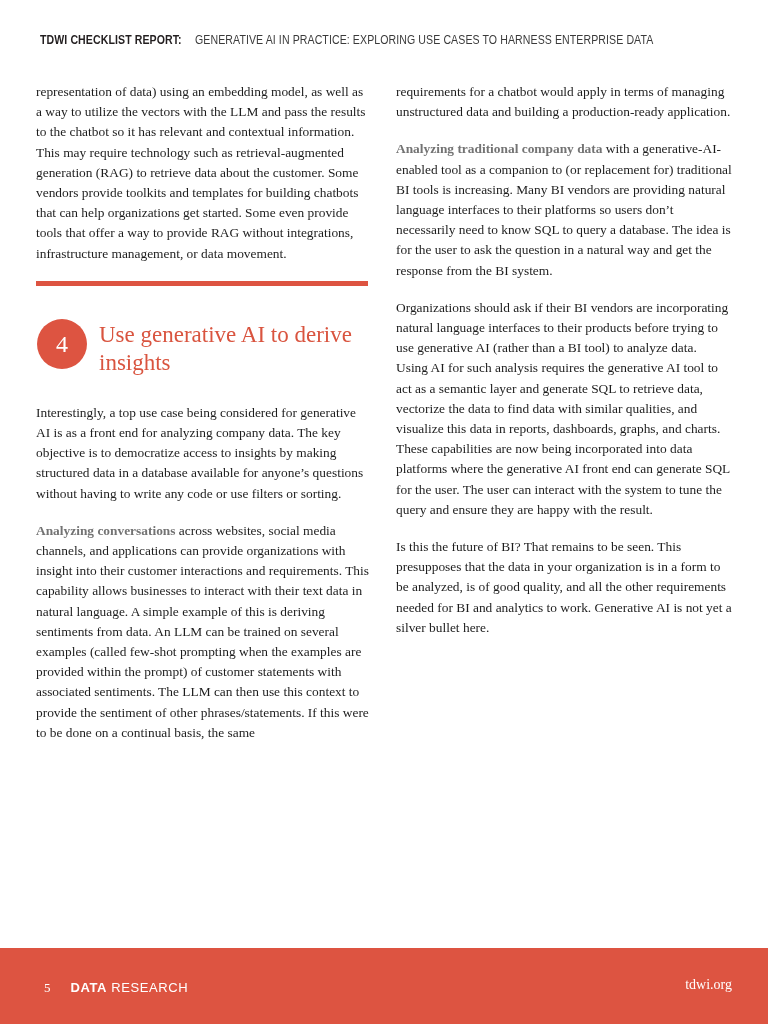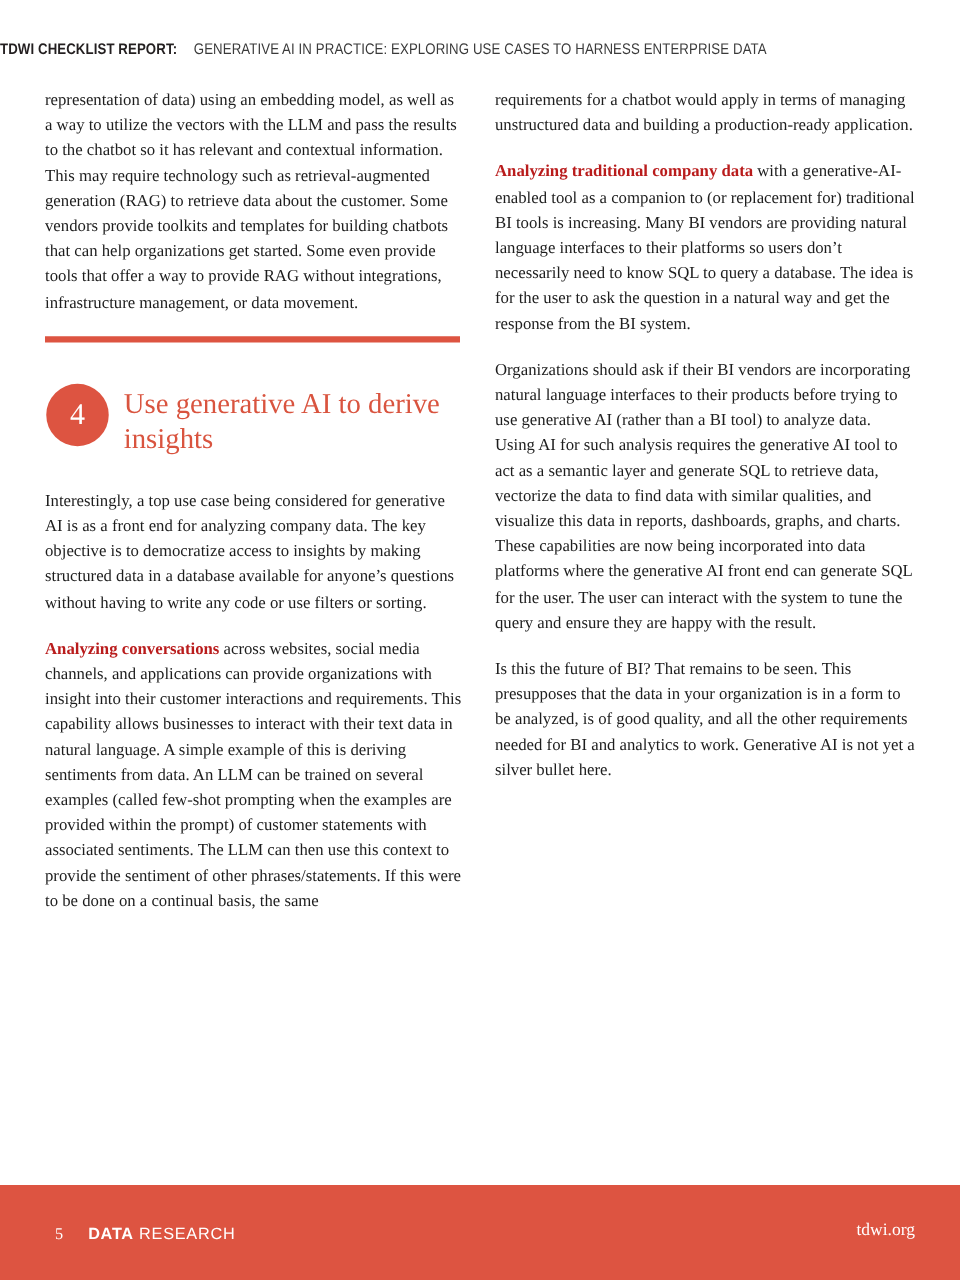--- a/index.html
+++ b/index.html
@@ -15,21 +15,21 @@
     position: relative;
     overflow: hidden;
   }
 
   
   .page-header {
     position: absolute;
     left: 0;
     top: 30px;
     width: 768px;
-    text-align: left;
+    text-align: center;
     white-space: nowrap;
   }
   .page-header .hdr-strong,
   .page-header .hdr-rest {
     font-family: "Liberation Sans", "DejaVu Sans", sans-serif;
     font-size: 12.3px;
     letter-spacing: 0.1px;
     color: #231f20;
     transform: scaleX(0.86);
     display: inline-block;
@@ -41,21 +41,21 @@
   .page-header .hdr-rest {
     font-weight: 400;
     color: #3a3a3a;
     margin-left: -14px;
   }
 
   
   .columns {
     position: absolute;
     left: 36px;
-    top: 70px;
+    top: 82px;
     width: 701px;
     height: 830px;
   }
   .col {
     position: absolute;
     top: 0;
     width: 336px;
   }
   .col-left  { left: 0; }
   .col-right { left: 360px; }
@@ -64,21 +64,21 @@
     margin: 0 0 17px 0;
     font-family: "Liberation Serif", "DejaVu Serif", serif;
     font-size: 13.4px;
     line-height: 20.2px;
     color: #1d1d1d;
     text-align: left;
     hyphens: none;
   }
   p.body b, p.body strong, .lead-in {
     font-weight: 700;
-    color: #b91c1c;
+    color: #737373;
     font-family: Liberation Serif, serif;
   }
 
   
   .section-rule {
     height: 5px;
     background: #dd5441;
     margin: 14px 0 0 0;
     width: 332px;
   }

